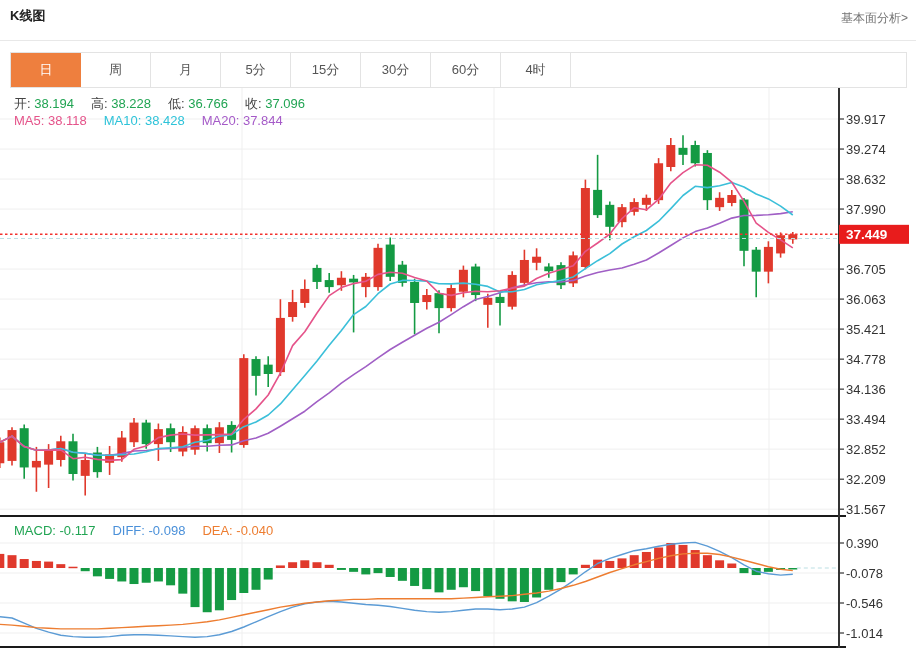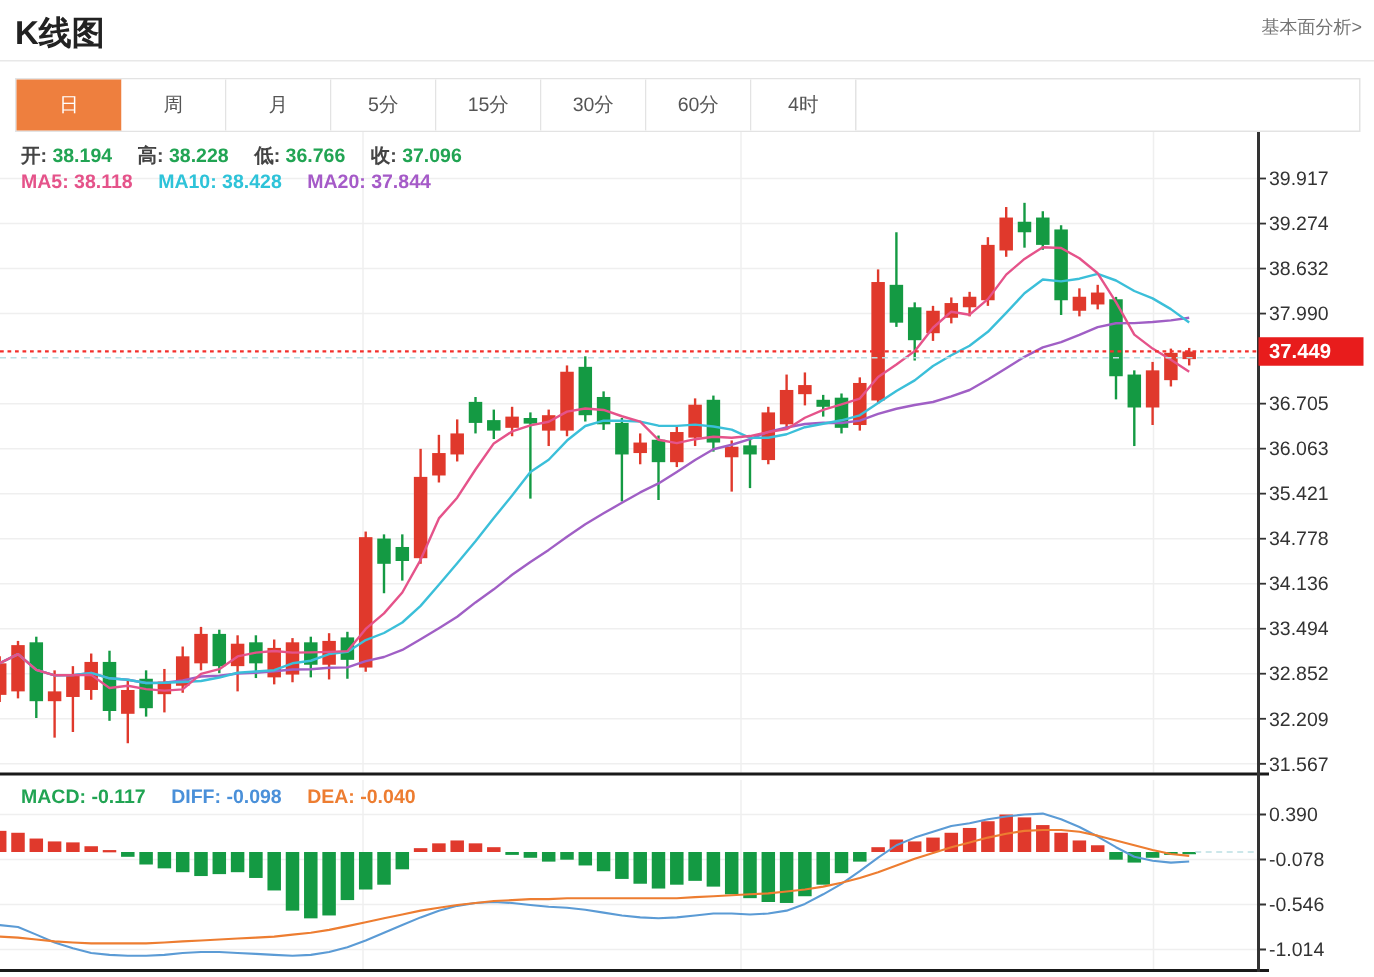--- a/index.html
+++ b/index.html
@@ -1,27 +1,27 @@
 <!DOCTYPE html>
 <html><head>
 <meta charset="utf-8">
 <style>
   html,body{margin:0;padding:0;background:#fff;font-family:"Liberation Sans","DejaVu Sans",sans-serif;}
   .page{position:relative;width:916px;height:651px;background:#fff;overflow:hidden;}
   .hdr{position:absolute;left:0;top:0;width:916px;height:40px;border-bottom:1px solid #e8e8e8;}
-  .hdr .title{position:absolute;left:10px;top:7px;font-size:22px;font-weight:bold;color:#222;margin:0;}
+  .hdr .title{position:absolute;left:10px;top:7px;font-size:13px;font-weight:bold;color:#222;margin:0;}
   .hdr .rlink{position:absolute;right:8px;top:10px;font-size:12px;color:#737373;text-decoration:none;cursor:pointer;}
   .tabs{position:absolute;left:10px;top:52px;width:897px;height:36px;border:1px solid #e3e3e3;box-sizing:border-box;display:flex;}
   .tab{width:70px;height:100%;box-sizing:border-box;border-right:1px solid #e3e3e3;display:flex;align-items:center;justify-content:center;font-size:13px;color:#555;cursor:pointer;background:#fff;}
   .tab.active{background:#ee7f3e;color:#fff;border-right:none;}
   .tabs .filler{flex:1;}
   svg{position:absolute;left:0;top:0;}
   .legend{position:absolute;font-size:13px;white-space:nowrap;pointer-events:none;}
   .legend span.lab{color:#444;}
-  .legend span.itm{margin-right:17px;font-weight:bold;}
+  .legend span.itm{margin-right:17px;}
 </style>
 </head>
 <body>
 
 <div class="page">
   <div class="hdr">
     <h1 class="title">K线图</h1>
     <a class="rlink">基本面分析&gt;</a>
   </div>
 

